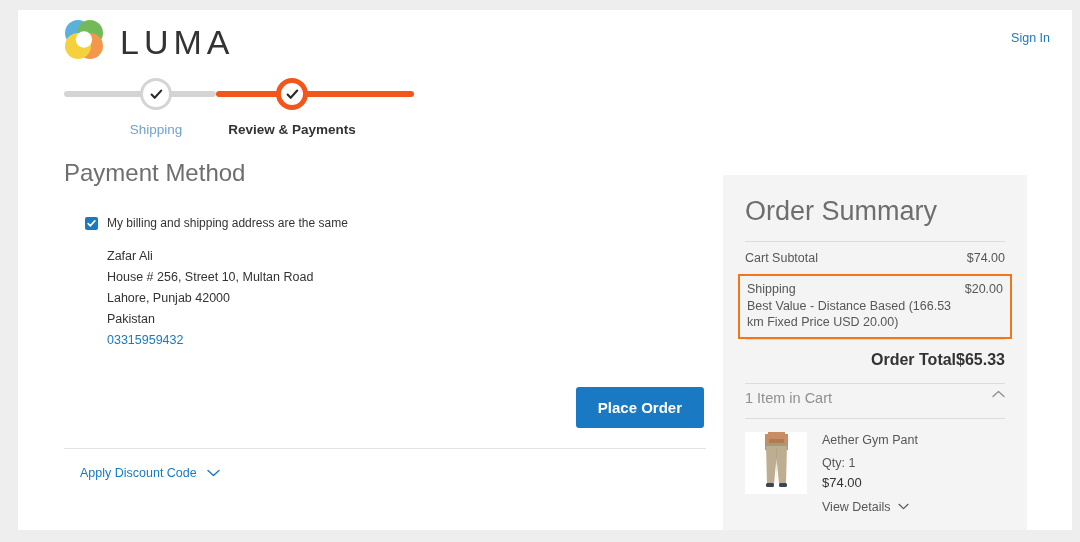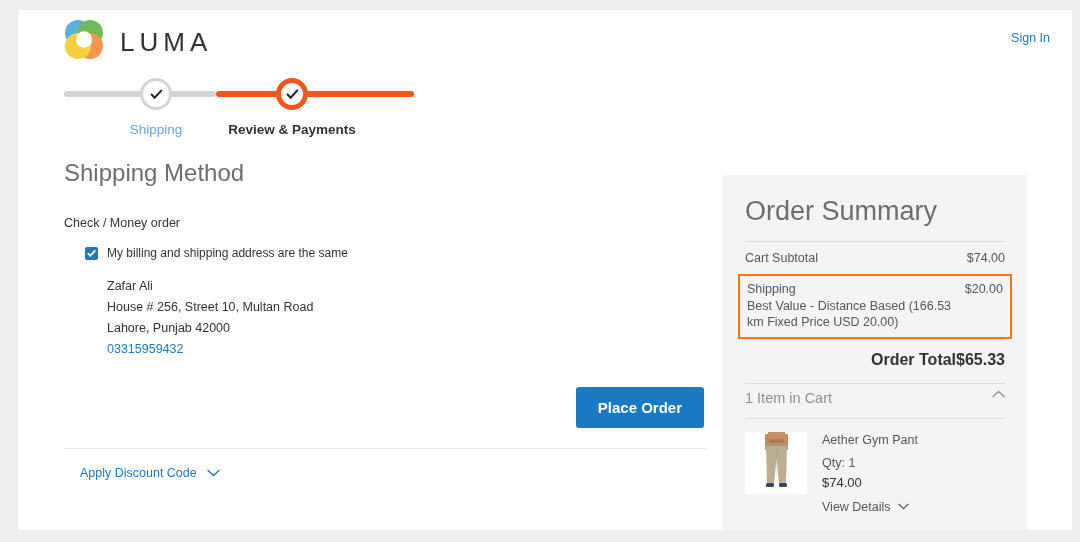--- a/index.html
+++ b/index.html
@@ -41,21 +41,21 @@
 
   .logo-mark {
     position: relative;
     width: 44px;
     height: 44px;
   }
   .logo-mark svg { display: block; }
 
   .logo-text {
     margin-left: 14px;
-    font-size: 26px;
+    font-size: 34px;
     letter-spacing: 5px;
     color: #333333;
     font-weight: 400;
     line-height: 1;
     padding-top: 3px;
   }
 
   .signin {
     position: absolute;
     right: 22px;
@@ -408,37 +408,37 @@
           <svg width="15" height="15" viewBox="0 0 15 15">
             <path d="M2.6 7.6 L5.7 10.8 L12.2 3.6" stroke="#2b2b2b" stroke-width="2.2" fill="none" stroke-linecap="round" stroke-linejoin="round"></path>
           </svg>
         </span>
       </div>
       <div class="step-label label-active">Review &amp; Payments</div>
     </div>
   </div>
 
   <div class="left-col">
-    <h1 class="section-title">Shipping Method</h1>
-    <div class="pm-title">Check / Money order</div>
+    <h1 class="section-title">Payment Method</h1>
 
     <div class="billing-block">
       <div class="cb-row">
         <span class="cbox">
           <svg width="9" height="9" viewBox="0 0 9 9">
             <path d="M1.2 4.6 L3.4 6.8 L7.8 1.9" stroke="#ffffff" stroke-width="1.7" fill="none" stroke-linecap="round" stroke-linejoin="round"></path>
           </svg>
         </span>
         <span class="cb-label">My billing and shipping address are the same</span>
       </div>
 
       <div class="addr">
         <div>Zafar Ali</div>
         <div>House # 256, Street 10, Multan Road</div>
         <div>Lahore, Punjab 42000</div>
+        <div>Pakistan</div>
         <div class="phone">03315959432</div>
       </div>
     </div>
   </div>
 
   <div class="place-order-row">
     <button class="btn-place">Place Order</button>
   </div>
 
   <div class="divider-left"></div>

